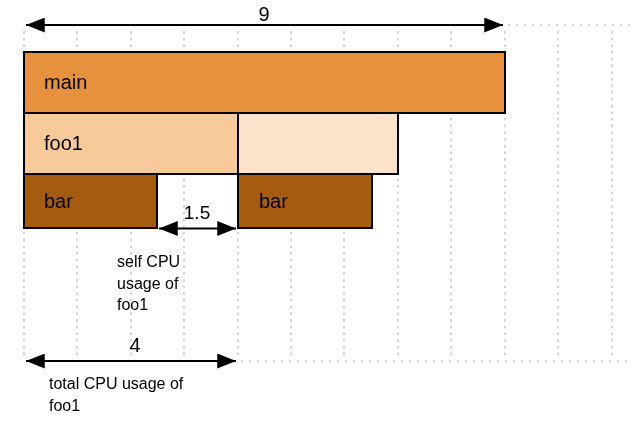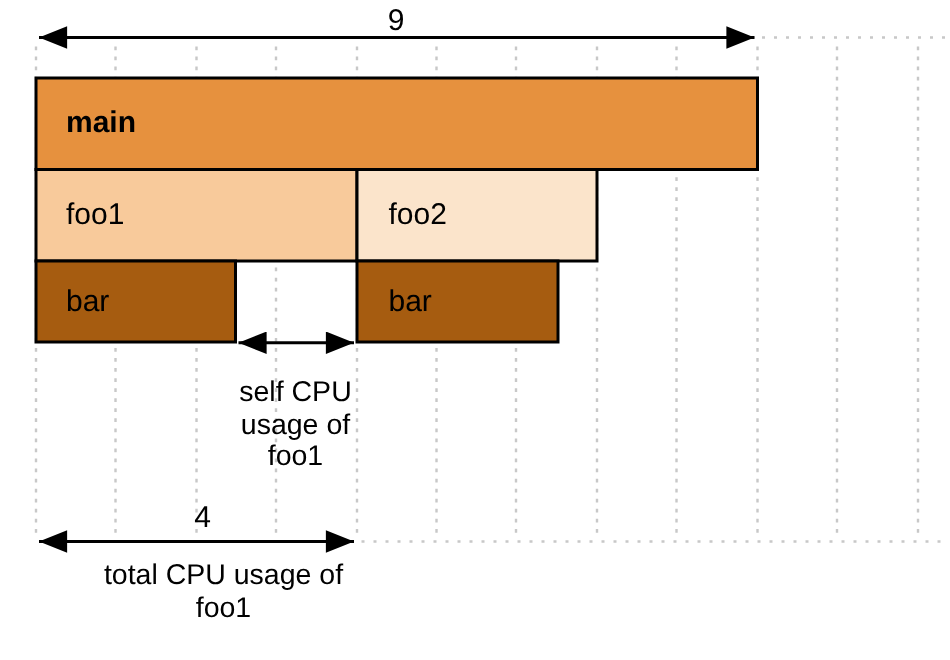--- a/index.html
+++ b/index.html
@@ -18,22 +18,22 @@
     display: flex;
     align-items: center;
     font-size: 20px;
   }
   .num {
     text-align: center;
     font-size: 20px;
     width: 100px;
   }
   .caption {
-    text-align: center;
-    font-size: 19px;
+    text-align: left;
+    font-size: 16px;
     line-height: 21.5px;
     white-space: pre-line;
   }
 </style>
 </head>
 <body>
 
 <div class="canvas">
 
   <svg width="633" height="440" viewBox="0 0 633 440">
@@ -71,27 +71,27 @@
       <rect x="238" y="174" width="134" height="54" fill="#A65C10"></rect>
     </g>
 
     <g stroke="#000" stroke-width="2">
       <line x1="26" y1="25" x2="503" y2="25" marker-start="url(#ah)" marker-end="url(#ah)"></line>
       <line x1="159" y1="228.5" x2="236" y2="228.5" marker-start="url(#ah)" marker-end="url(#ah)"></line>
       <line x1="26" y1="361" x2="236" y2="361" marker-start="url(#ah)" marker-end="url(#ah)"></line>
     </g>
   </svg>
 
-  <div class="lbl frame-lbl" style="left:44px;  top:52px;  height:61px;font-weight:bold;">main</div>
+  <div class="lbl frame-lbl" style="left:44px;  top:52px;  height:61px;">main</div>
   <div class="lbl frame-lbl" style="left:44px;  top:113px; height:61px;">foo1</div>
-  <div class="lbl frame-lbl" style="left:259px; top:113px; height:61px;">foo2</div>
   <div class="lbl frame-lbl" style="left:44px;  top:174px; height:54px;">bar</div>
   <div class="lbl frame-lbl" style="left:259px; top:174px; height:54px;">bar</div>
 
   <div class="lbl num" style="left:214px; top:3px;">9</div>
+  <div class="lbl num" style="left:147px; top:202px; font-size:19px;">1.5</div>
   <div class="lbl num" style="left:85px;  top:334px;">4</div>
 
   <div class="lbl caption" style="left:117px; top:251px; width:160px;">self CPU
 usage of
 foo1</div>
   <div class="lbl caption" style="left:49px;  top:373px; width:200px;">total CPU usage of
 foo1</div>
 
 </div>
 

